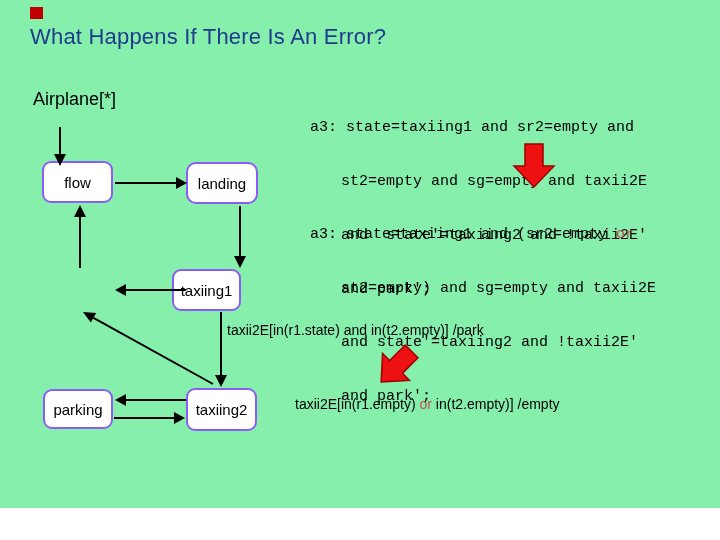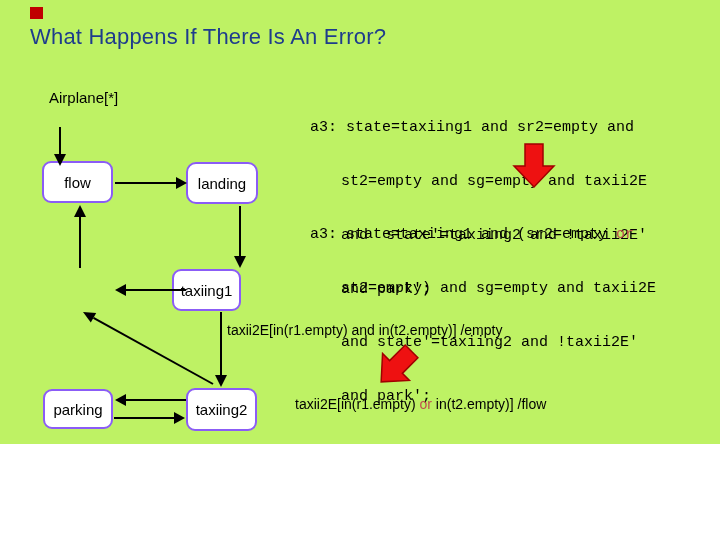--- a/index.html
+++ b/index.html
@@ -1,17 +1,17 @@
 <!DOCTYPE html>
 <html><head>
 <meta charset="utf-8">
 <style>
   html,body{margin:0;padding:0;}
   .slide{
-    position:relative; width:720px; height:444px; background:#bef264;
+    position:relative; width:720px; height:508px; background:#86efac;
     font-family:"Liberation Sans", sans-serif; overflow:hidden;
   }
   .accent-square{
     position:absolute; left:30px; top:7px; width:13px; height:12px;
     background:#c00000;
   }
   .title{
     position:absolute; left:30px; top:24px; margin:0;
     font-size:22px; font-weight:400; color:#1e3c8c; letter-spacing:0.2px;
   }
@@ -19,21 +19,21 @@
     position:absolute; left:310px; color:#000;
     font-family:"Liberation Mono", monospace; font-size:15px; line-height:18px;
     white-space:pre;
   }
   .code-1{ top:83px; }
   .code-2{ top:190px; }
   .code-line{ white-space:pre; }
   .code-line.indent{ padding-left:31px; }
   .kw-red{ color:#c0504d; }
   .diagram-label{
-    position:absolute; left:49px; top:89px; font-size:15px; color:#000;
+    position:absolute; left:33px; top:89px; font-size:18px; color:#000;
   }
   .box{
     position:absolute; box-sizing:border-box; background:#fff;
     border:2px solid #8b5cf6; border-radius:9px;
     display:flex; align-items:center; justify-content:center;
     font-size:15px; color:#000;
   }
   .box-flow{ left:42px; top:161px; width:71px; height:42px; }
   .box-landing{ left:186px; top:162px; width:72px; height:42px;border-radius:10px; }
   .box-takingoff{ left:42px; top:269px; width:72px; height:42px; }
@@ -74,22 +74,22 @@
   </div>
 
   <div class="diagram-label">Airplane[*]</div>
 
   <div class="box box-flow">flow</div>
   <div class="box box-landing">landing</div>
   <div class="box box-taxiing1">taxiing1</div>
   <div class="box box-parking">parking</div>
   <div class="box box-taxiing2">taxiing2</div>
 
-  <div class="trans-label trans-label-and">taxii2E[in(r1.empty) and in(t2.empty)] /empty</div>
-  <div class="trans-label trans-label-or"><span>taxii2E[in(r1.empty) </span><span class="kw-red">or</span><span> in(t2.empty)] /flow</span></div>
+  <div class="trans-label trans-label-and">taxii2E[in(r1.state) and in(t2.empty)] /park</div>
+  <div class="trans-label trans-label-or"><span>taxii2E[in(r1.empty) </span><span class="kw-red">or</span><span> in(t2.empty)] /empty</span></div>
 
   <svg class="arrow-layer" width="720" height="540" viewBox="0 0 720 540" xmlns="http://www.w3.org/2000/svg">
     <g stroke="#000" stroke-width="2" fill="#000">
 
       <g>
         <line x1="60" y1="127" x2="60" y2="155"></line>
         <polygon points="54,154 66,154 60,166" stroke="none"></polygon>
       </g>
 
       <g>

